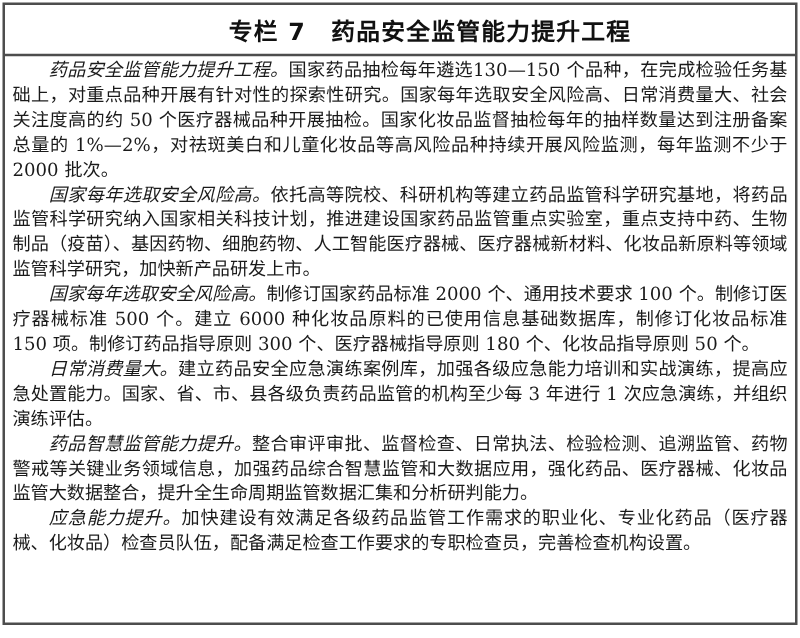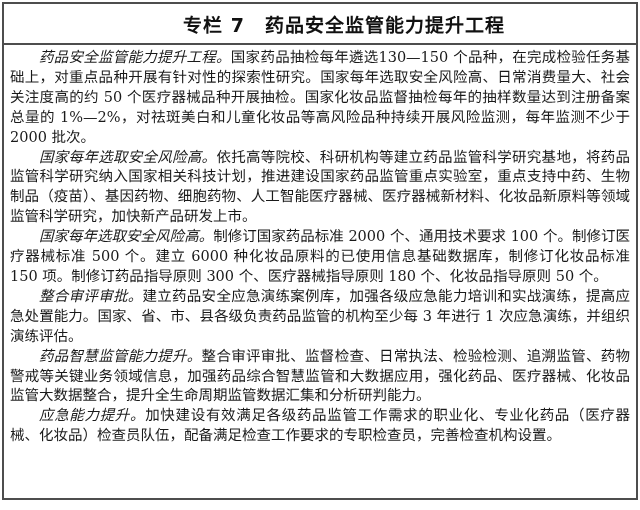--- a/index.html
+++ b/index.html
@@ -64,21 +64,21 @@
   <p>
       <span class="lead">药品安全监管能力提升工程。</span><span class="ptext">国家药品抽检每年遴选130—150 个品种，在完成检验任务基础上，对重点品种开展有针对性的探索性研究。国家每年选取安全风险高、日常消费量大、社会关注度高的约 50 个医疗器械品种开展抽检。国家化妆品监督抽检每年的抽样数量达到注册备案总量的 1%—2%，对祛斑美白和儿童化妆品等高风险品种持续开展风险监测，每年监测不少于 2000 批次。</span>
     </p>
       <p>
       <span class="lead">国家每年选取安全风险高。</span><span class="ptext">依托高等院校、科研机构等建立药品监管科学研究基地，将药品监管科学研究纳入国家相关科技计划，推进建设国家药品监管重点实验室，重点支持中药、生物制品（疫苗）、基因药物、细胞药物、人工智能医疗器械、医疗器械新材料、化妆品新原料等领域监管科学研究，加快新产品研发上市。</span>
     </p>
       <p>
       <span class="lead">国家每年选取安全风险高。</span><span class="ptext">制修订国家药品标准 2000 个、通用技术要求 100 个。制修订医疗器械标准 500 个。建立 6000 种化妆品原料的已使用信息基础数据库，制修订化妆品标准 150 项。制修订药品指导原则 300 个、医疗器械指导原则 180 个、化妆品指导原则 50 个。</span>
     </p>
       <p>
-      <span class="lead">整合审评审批。</span><span class="ptext">建立药品安全应急演练案例库，加强各级应急能力培训和实战演练，提高应急处置能力。国家、省、市、县各级负责药品监管的机构至少每 3 年进行 1 次应急演练，并组织演练评估。</span>
+      <span class="lead">日常消费量大。</span><span class="ptext">建立药品安全应急演练案例库，加强各级应急能力培训和实战演练，提高应急处置能力。国家、省、市、县各级负责药品监管的机构至少每 3 年进行 1 次应急演练，并组织演练评估。</span>
     </p>
       <p>
       <span class="lead">药品智慧监管能力提升。</span><span class="ptext">整合审评审批、监督检查、日常执法、检验检测、追溯监管、药物警戒等关键业务领域信息，加强药品综合智慧监管和大数据应用，强化药品、医疗器械、化妆品监管大数据整合，提升全生命周期监管数据汇集和分析研判能力。</span>
     </p>
       <p>
       <span class="lead">应急能力提升。</span><span class="ptext">加快建设有效满足各级药品监管工作需求的职业化、专业化药品（医疗器械、化妆品）检查员队伍，配备满足检查工作要求的专职检查员，完善检查机构设置。</span>
     </p>
     </div>
 </div>
 

